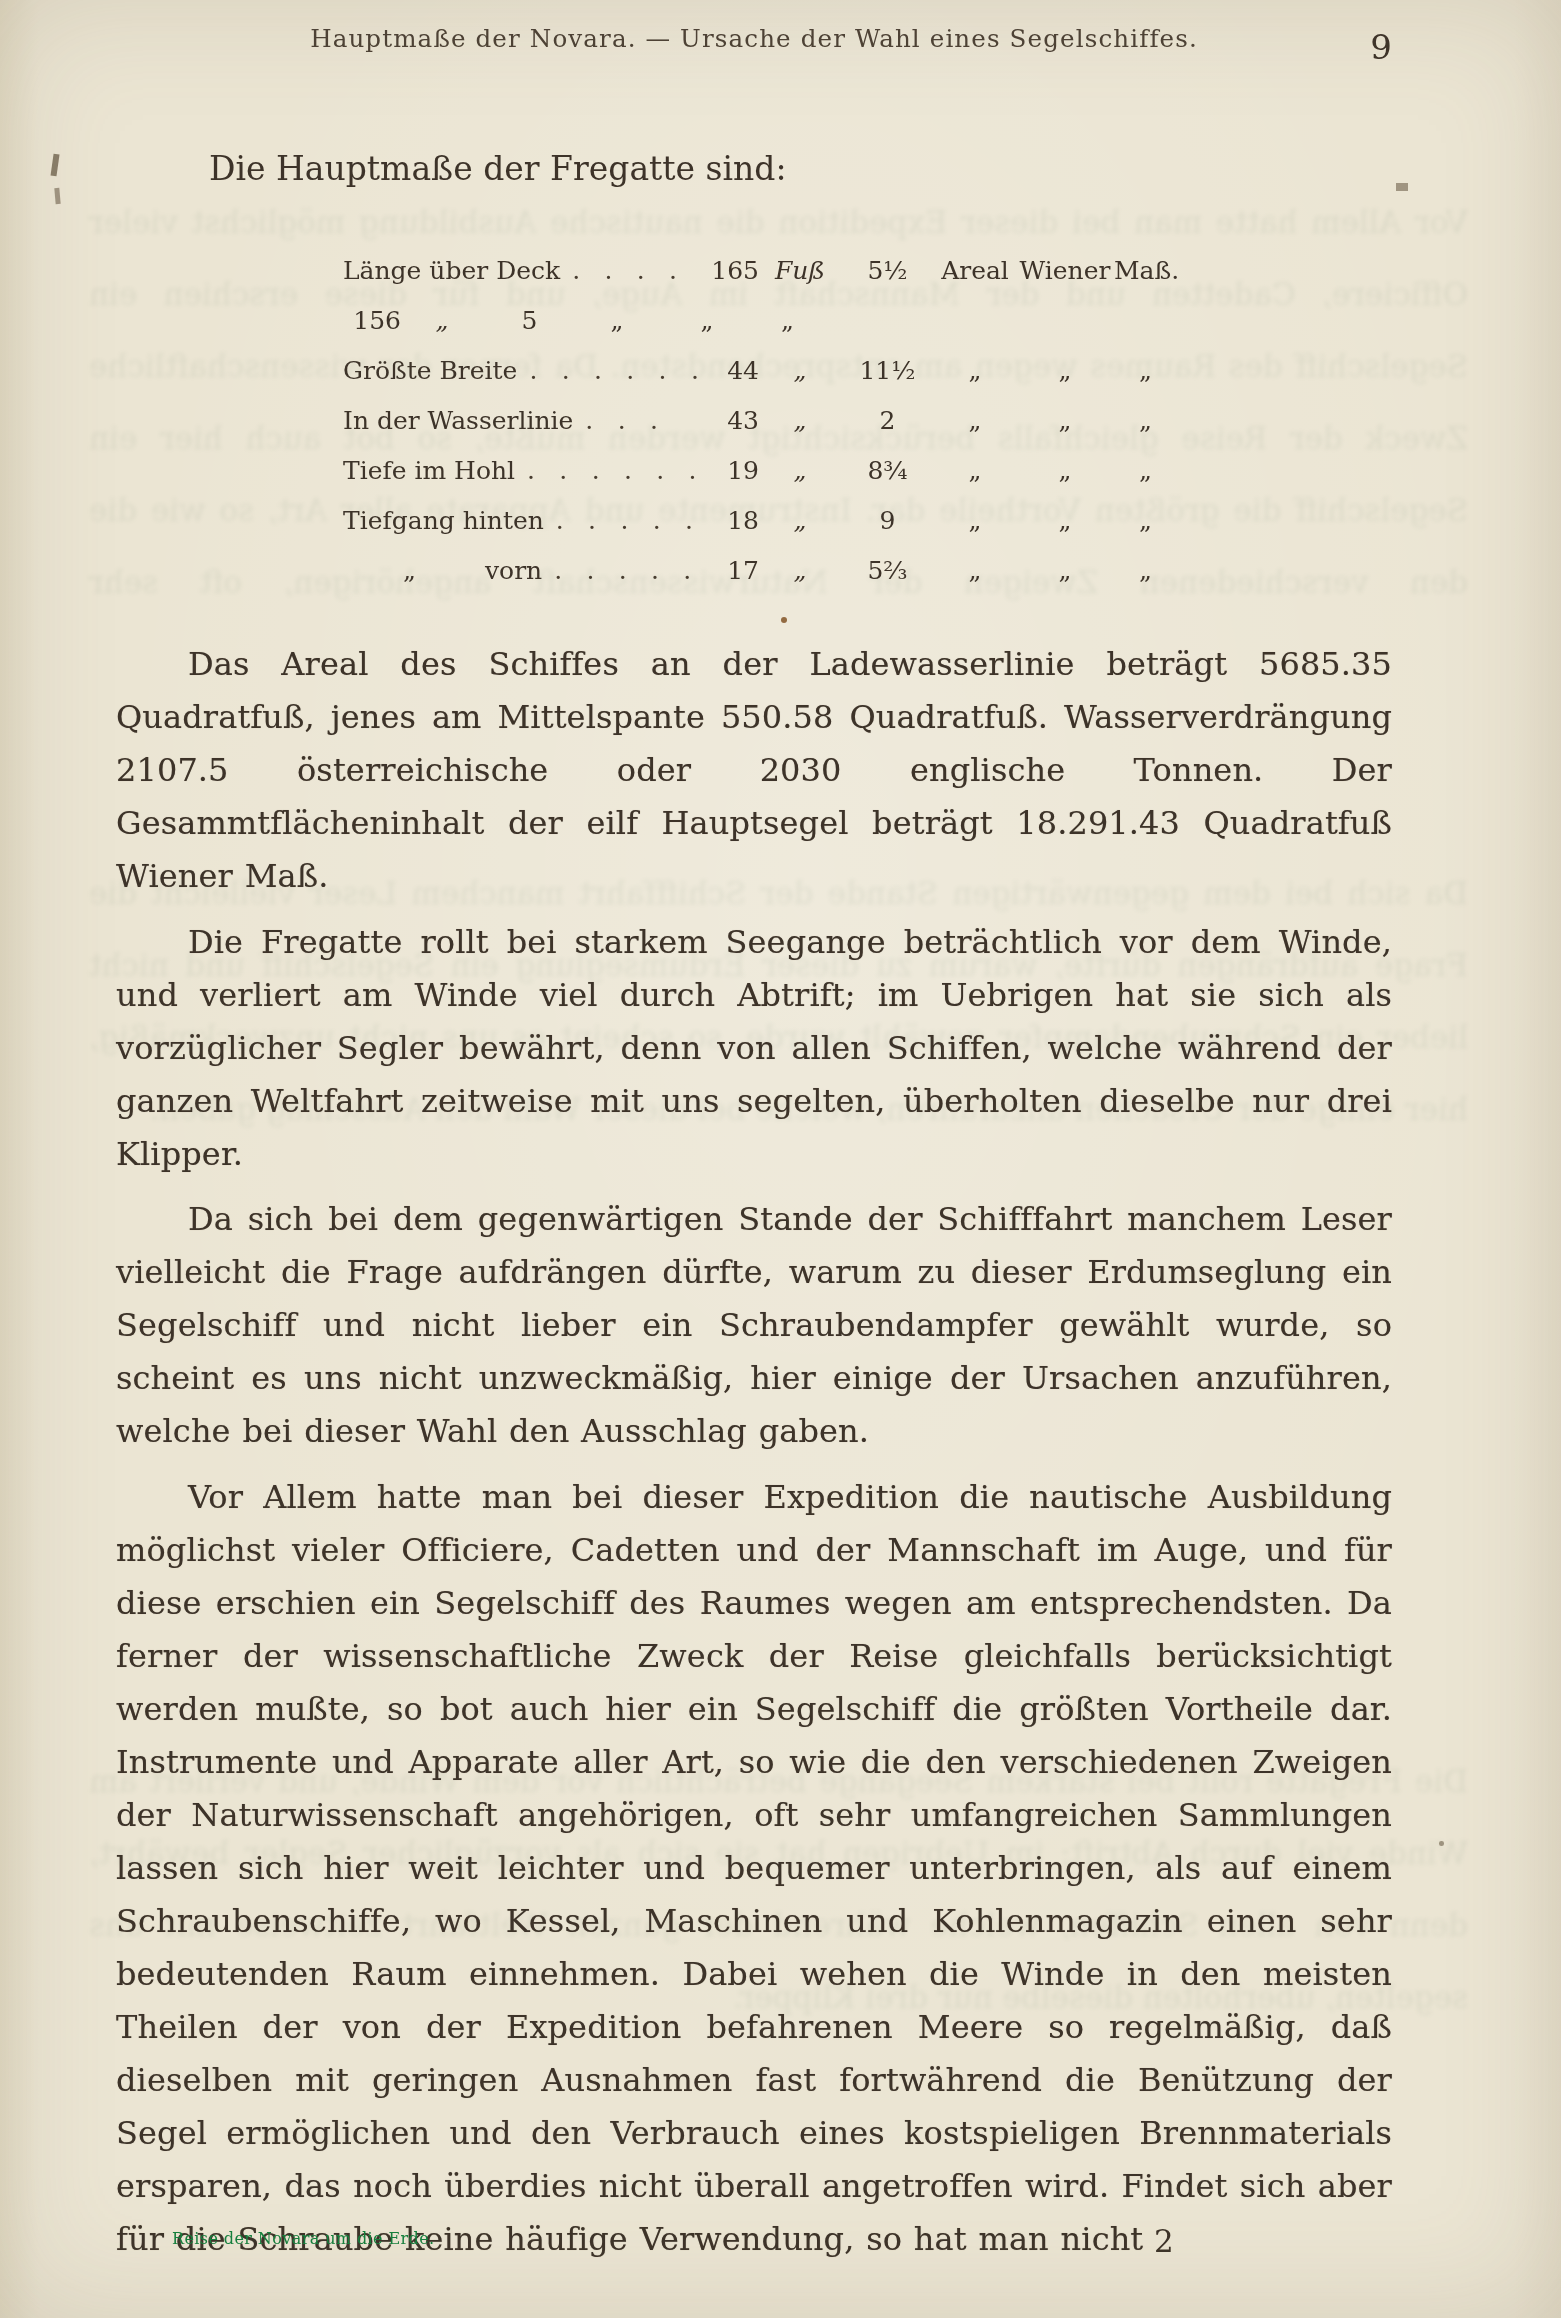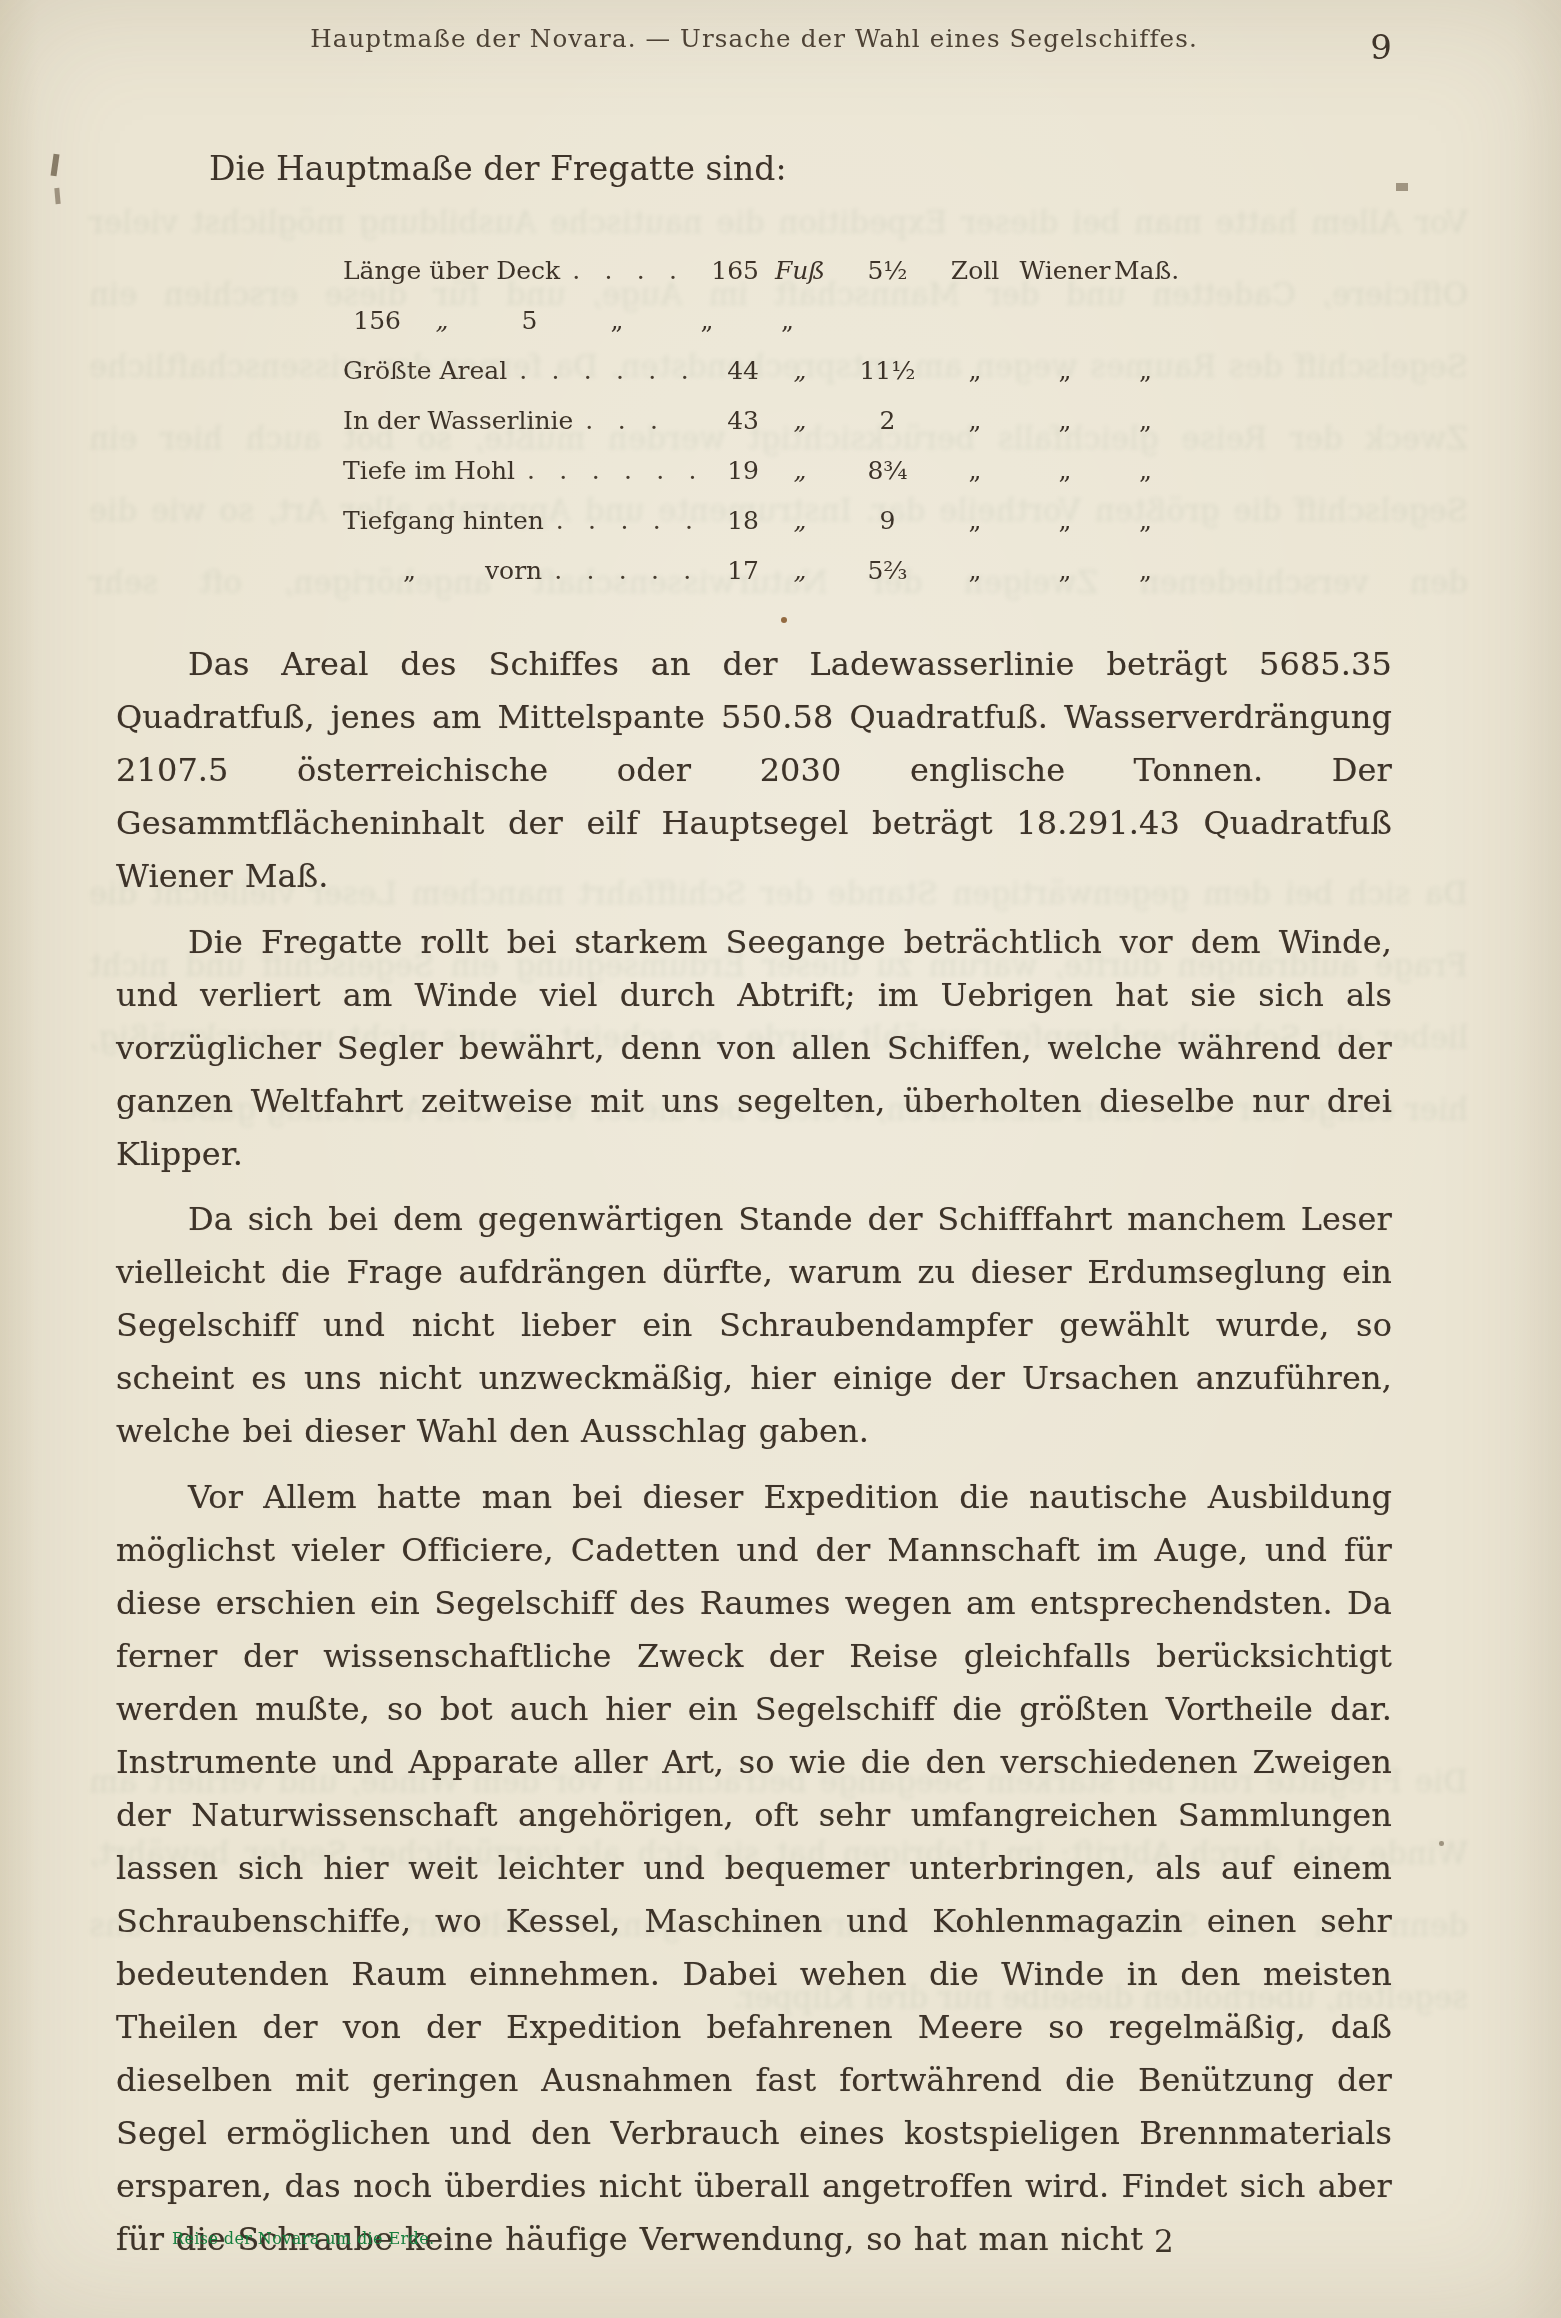--- a/index.html
+++ b/index.html
@@ -106,34 +106,34 @@
   <div class="folio">9</div>
 
   <div class="intro">Die Hauptmaße der Fregatte sind:</div>
 
   <div class="mtable">
     <div class="t-row">
       <span class="t-label"><span class="t-prefix"></span><span>Länge über Deck</span><span class="t-dots">. . . .</span></span>
       <span class="t-feet">165</span>
       <span class="t-funit">Fuß</span>
       <span class="t-inch">5½</span>
-      <span class="t-iunit">Zoll</span>
+      <span class="t-iunit">Areal</span>
       <span class="t-std">Wiener</span>
       <span class="t-mass">Maß.</span>
     </div>
     <div class="t-row">
       <span class="t-feet">156</span>
       <span class="t-funit">„</span>
       <span class="t-inch">5</span>
       <span class="t-iunit">„</span>
       <span class="t-std">„</span>
       <span class="t-mass">„</span>
     </div>
     <div class="t-row">
-      <span class="t-label"><span class="t-prefix"></span><span>Größte Areal</span><span class="t-dots">. . . . . .</span></span>
+      <span class="t-label"><span class="t-prefix"></span><span>Größte Breite</span><span class="t-dots">. . . . . .</span></span>
       <span class="t-feet">44</span>
       <span class="t-funit">„</span>
       <span class="t-inch">11½</span>
       <span class="t-iunit">„</span>
       <span class="t-std">„</span>
       <span class="t-mass">„</span>
     </div>
     <div class="t-row">
       <span class="t-label"><span class="t-prefix"></span><span>In der Wasserlinie</span><span class="t-dots">. . .</span></span>
       <span class="t-feet">43</span>

